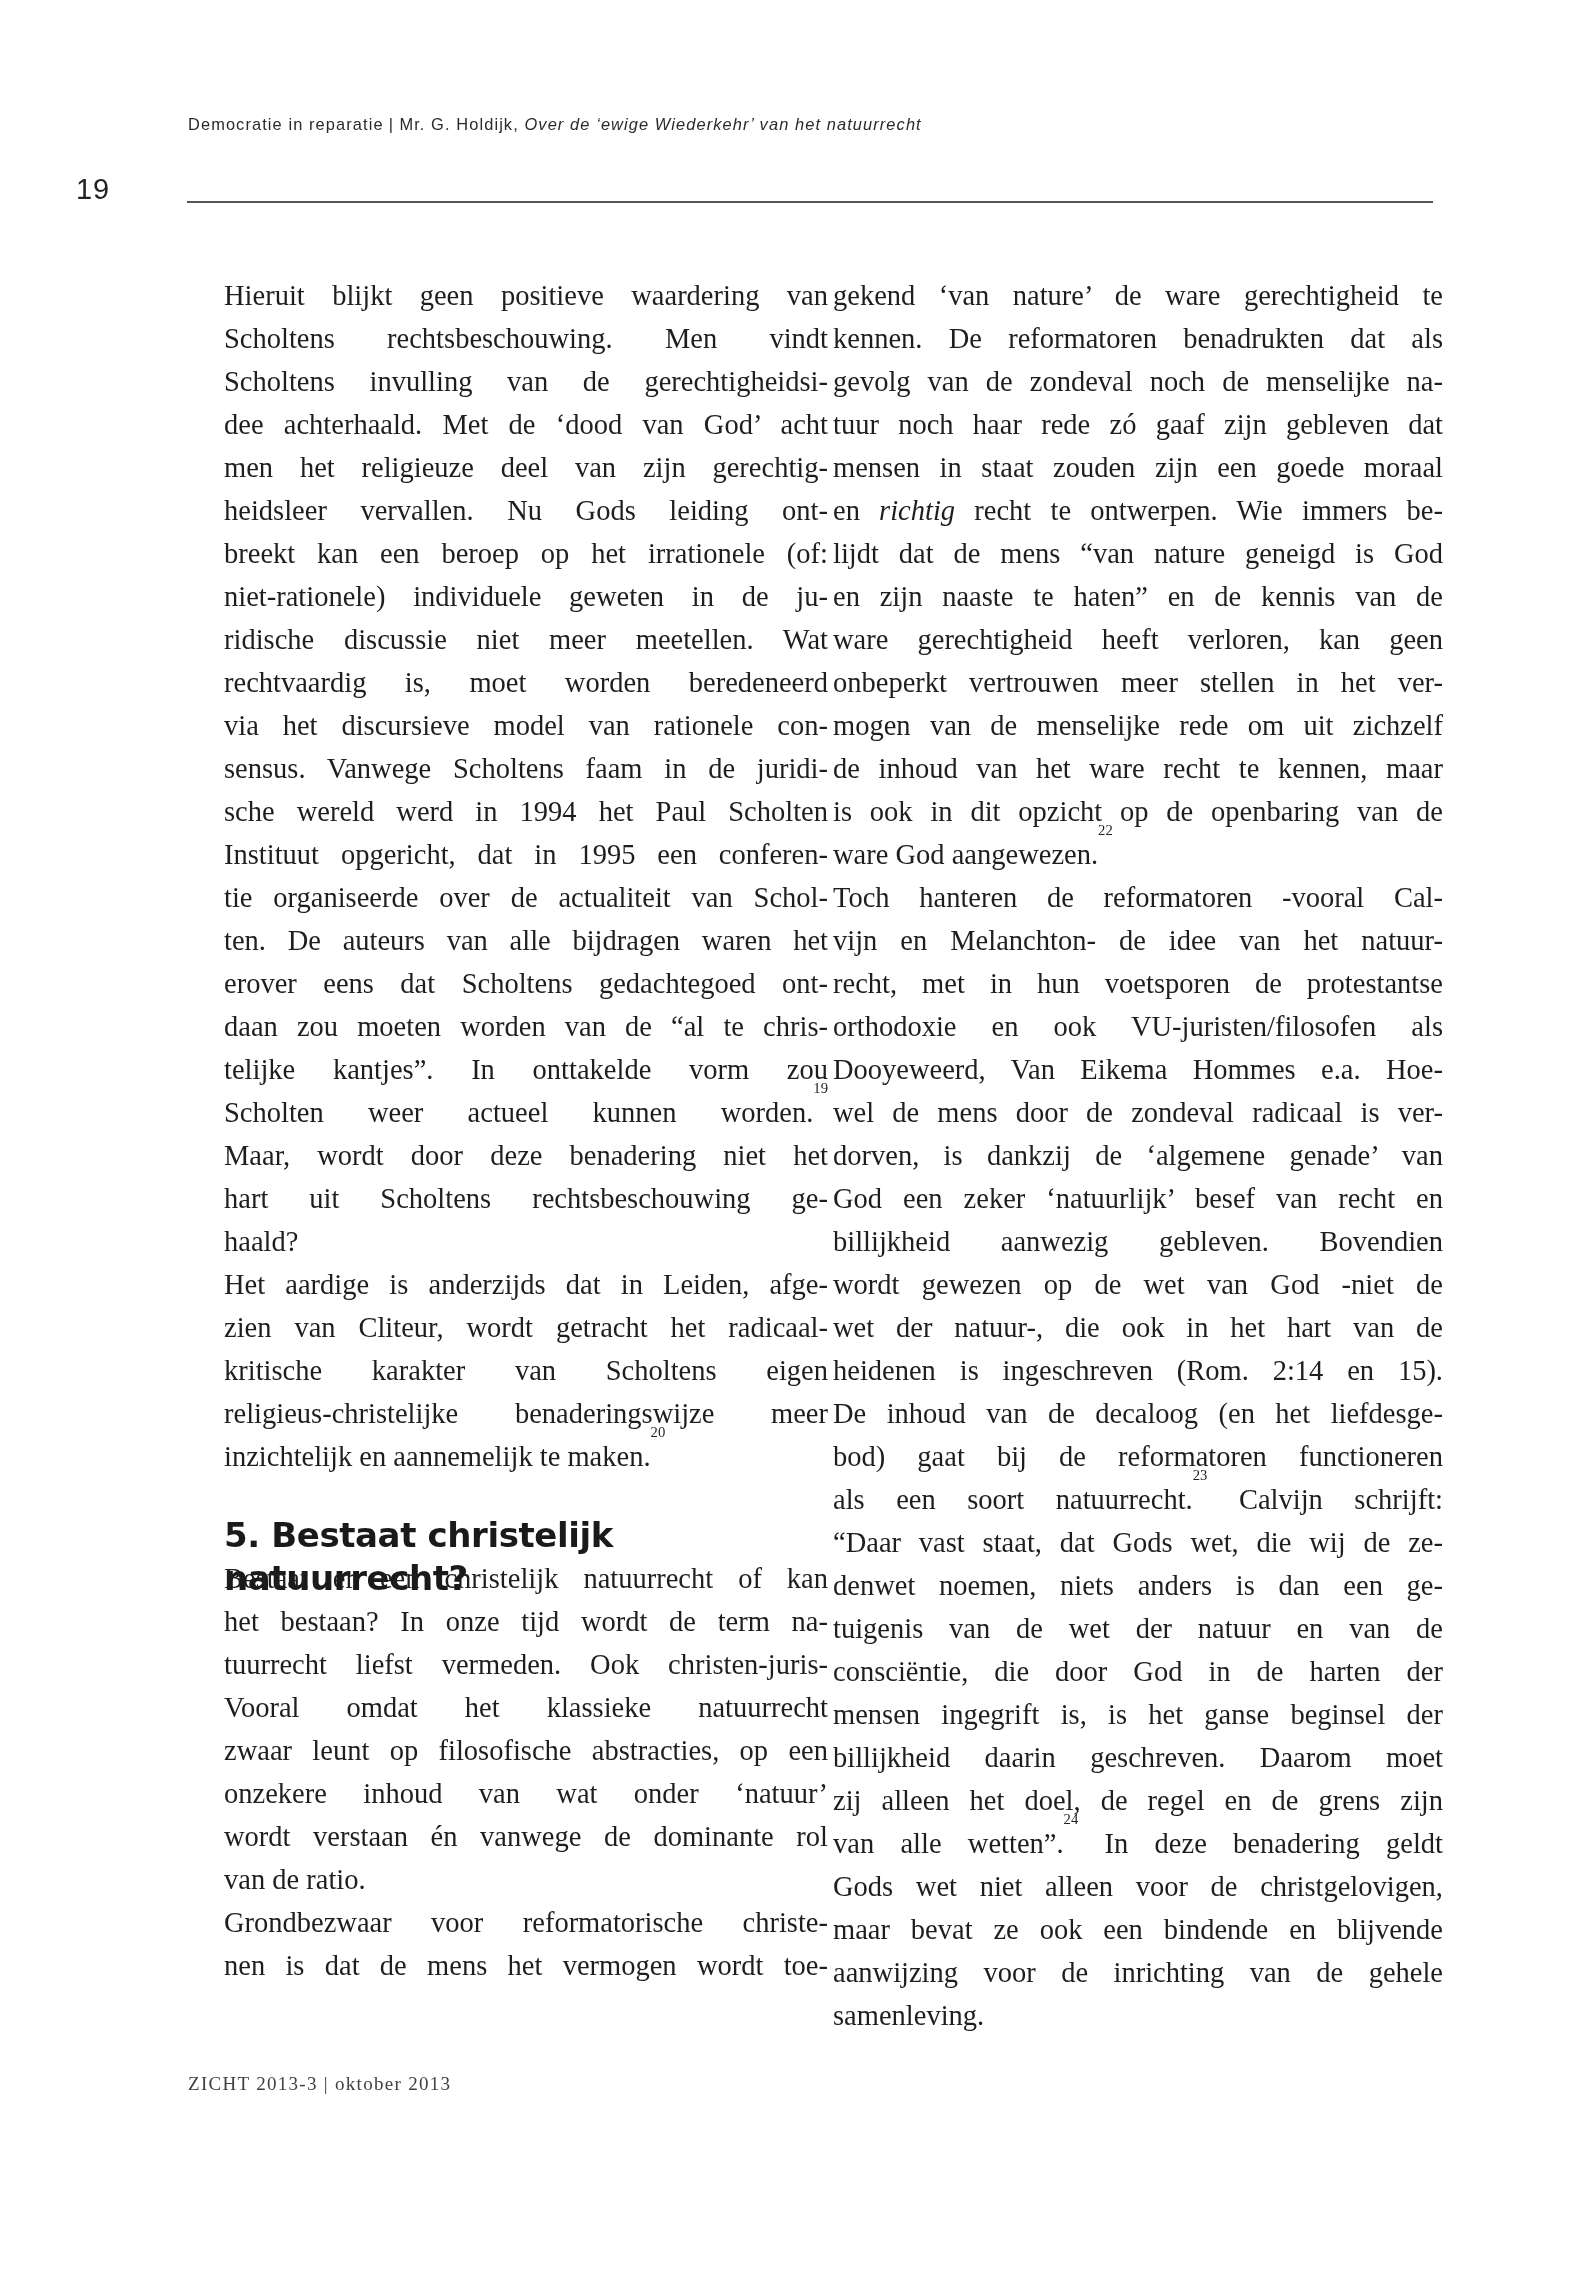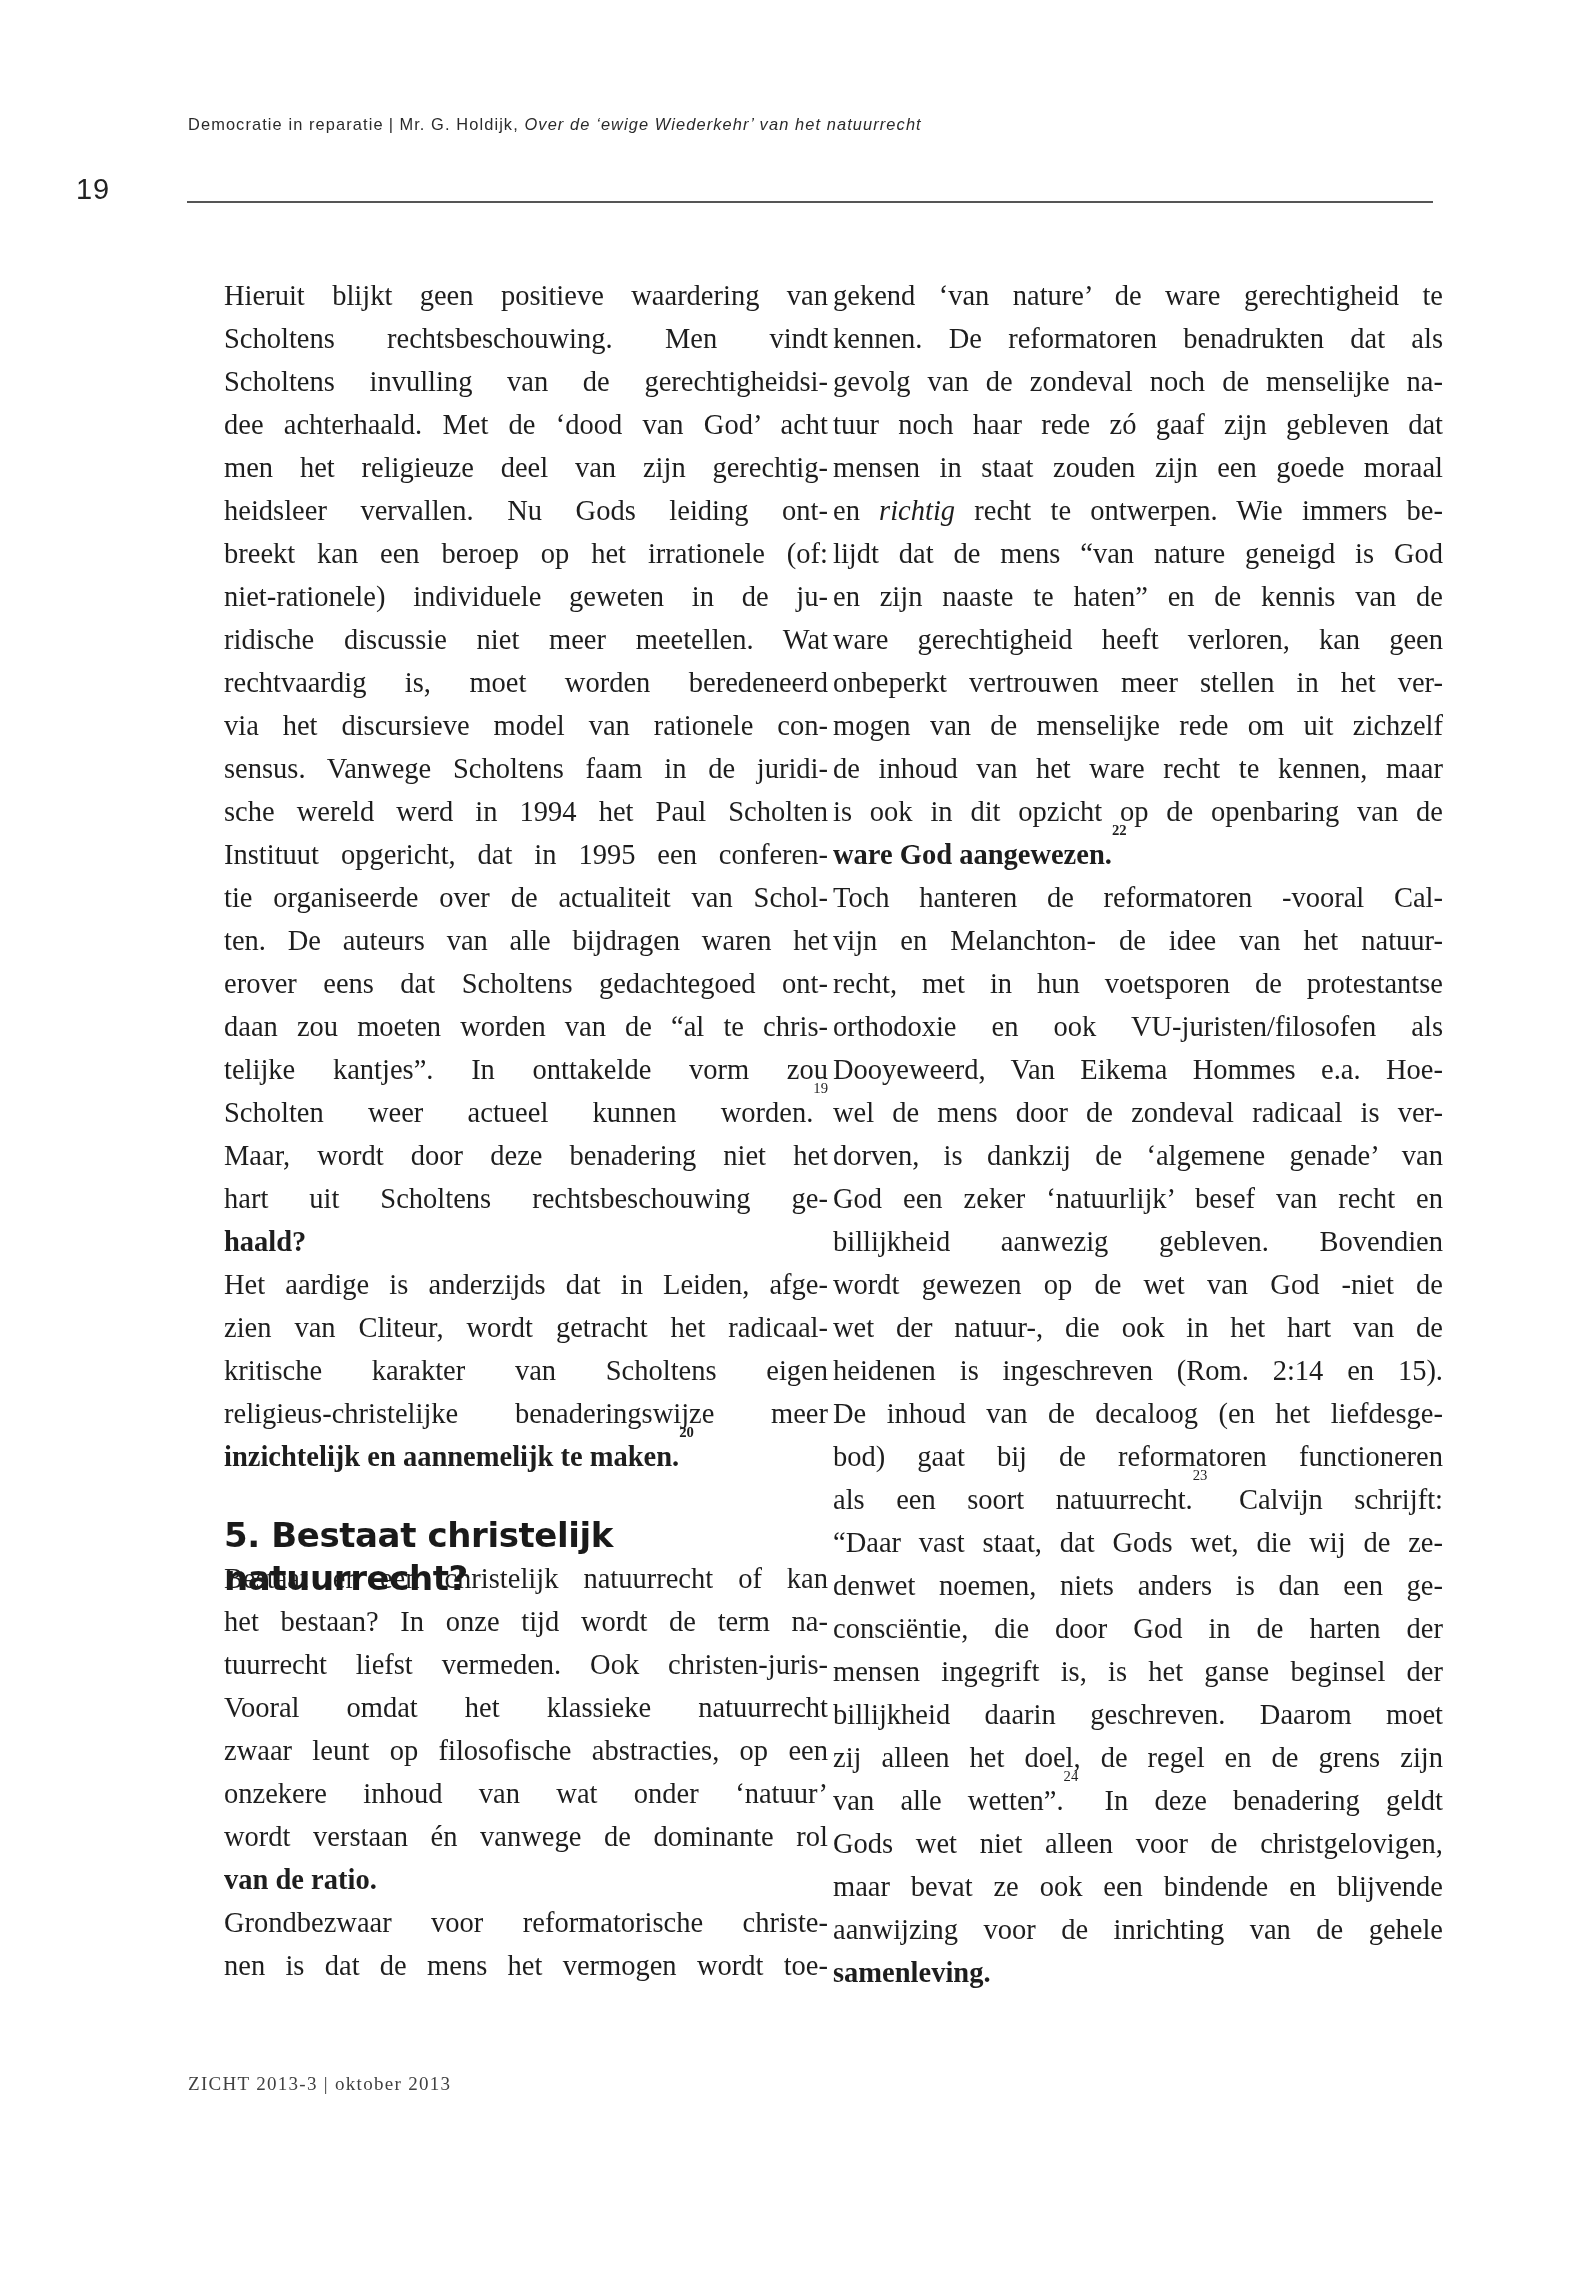--- a/index.html
+++ b/index.html
@@ -16,21 +16,21 @@
     font-family: "Liberation Sans", sans-serif; font-size: 29px; color: #222; letter-spacing: 0.9px;
   }
   .rule { position: absolute; left: 187px; top: 201px; width: 1246px; height: 1.7px; background: #555; }
   .col { position: absolute; top: 274px; }
   .col.left { left: 188px; width: 604px; margin-left: 36px; }
   .col.right { left: 833px; width: 610px; }
   .line {
     font-family: "Liberation Serif", serif; font-size: 28.5px; line-height: 43px; height: 43px;
     white-space: nowrap; text-align: justify; text-align-last: justify; overflow: visible;
   }
-  .line.last { text-align-last: left; font-weight: bold; }
+  .line.last { text-align-last: left; }
   .line sup { font-size: 14.7px; vertical-align: top; position: relative; top: -3.5px; line-height: 0; }
   .line em { font-style: italic; }
   .heading {
     font-family: "DejaVu Sans", sans-serif; font-weight: bold; font-size: 34px; line-height: 43px;
     height: 43px; letter-spacing: -0.4px; color: #1a1a1a; margin-top: 36px;
   }
   .footer {
     position: absolute; left: 188px; top: 2073px;
     font-family: Liberation Serif, serif; font-size: 19px; letter-spacing: 1.3px; color: #404040;
   }
@@ -124,20 +124,21 @@
     <div class="line">God een zeker ‘natuurlijk’ besef van recht en</div>
     <div class="line">billijkheid aanwezig gebleven. Bovendien</div>
     <div class="line">wordt gewezen op de wet van God -niet de</div>
     <div class="line">wet der natuur-, die ook in het hart van de</div>
     <div class="line">heidenen is ingeschreven (Rom. 2:14 en 15).</div>
     <div class="line">De inhoud van de decaloog (en het liefdesge-</div>
     <div class="line">bod) gaat bij de reformatoren functioneren</div>
     <div class="line"><span>als een soort natuurrecht.</span><sup>23</sup><span> Calvijn schrijft:</span></div>
     <div class="line">“Daar vast staat, dat Gods wet, die wij de ze-</div>
     <div class="line">denwet noemen, niets anders is dan een ge-</div>
+    <div class="line">tuigenis van de wet der natuur en van de</div>
     <div class="line">consciëntie, die door God in de harten der</div>
     <div class="line">mensen ingegrift is, is het ganse beginsel der</div>
     <div class="line">billijkheid daarin geschreven. Daarom moet</div>
     <div class="line">zij alleen het doel, de regel en de grens zijn</div>
     <div class="line"><span>van alle wetten”.</span><sup>24</sup><span> In deze benadering geldt</span></div>
     <div class="line">Gods wet niet alleen voor de christgelovigen,</div>
     <div class="line">maar bevat ze ook een bindende en blijvende</div>
     <div class="line">aanwijzing voor de inrichting van de gehele</div>
     <div class="line last">samenleving.</div>
   </div>

